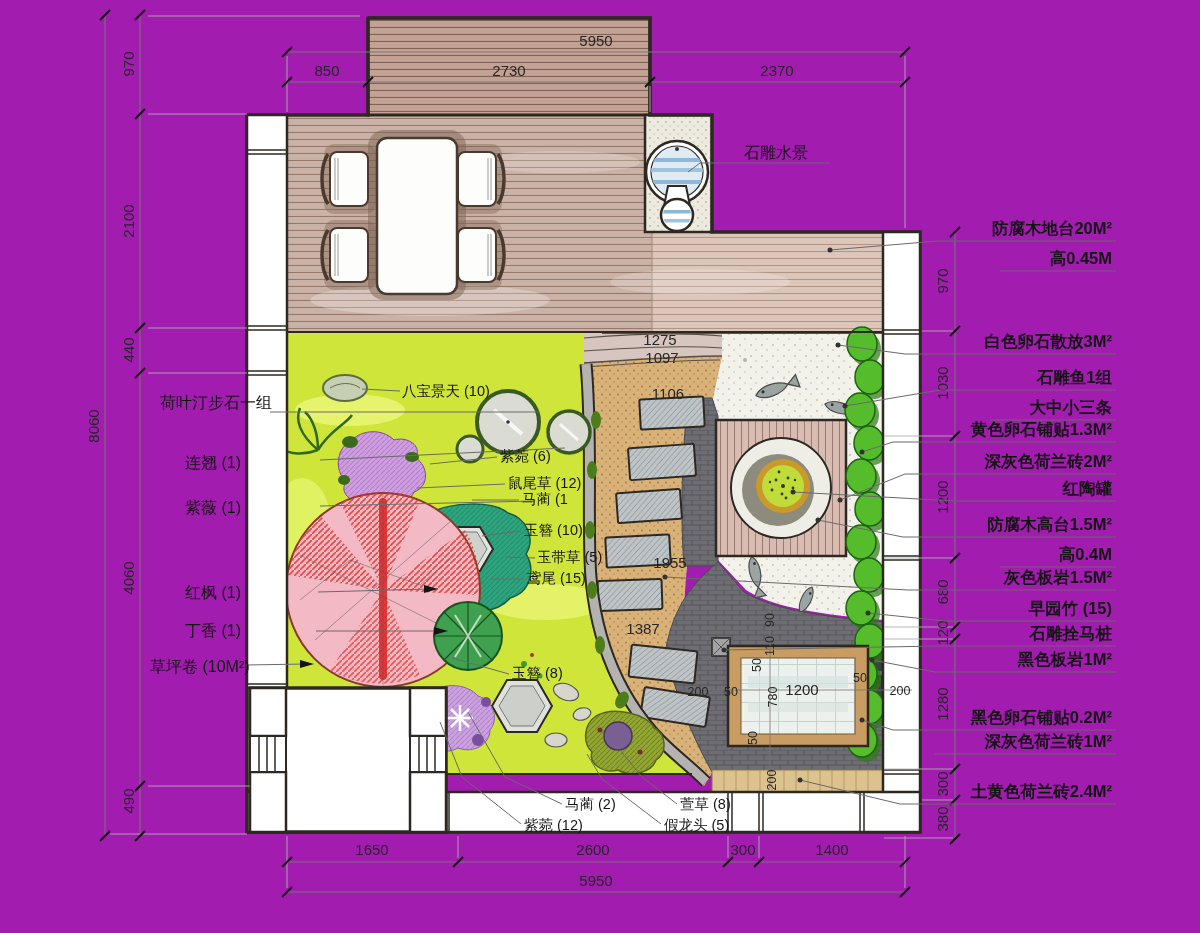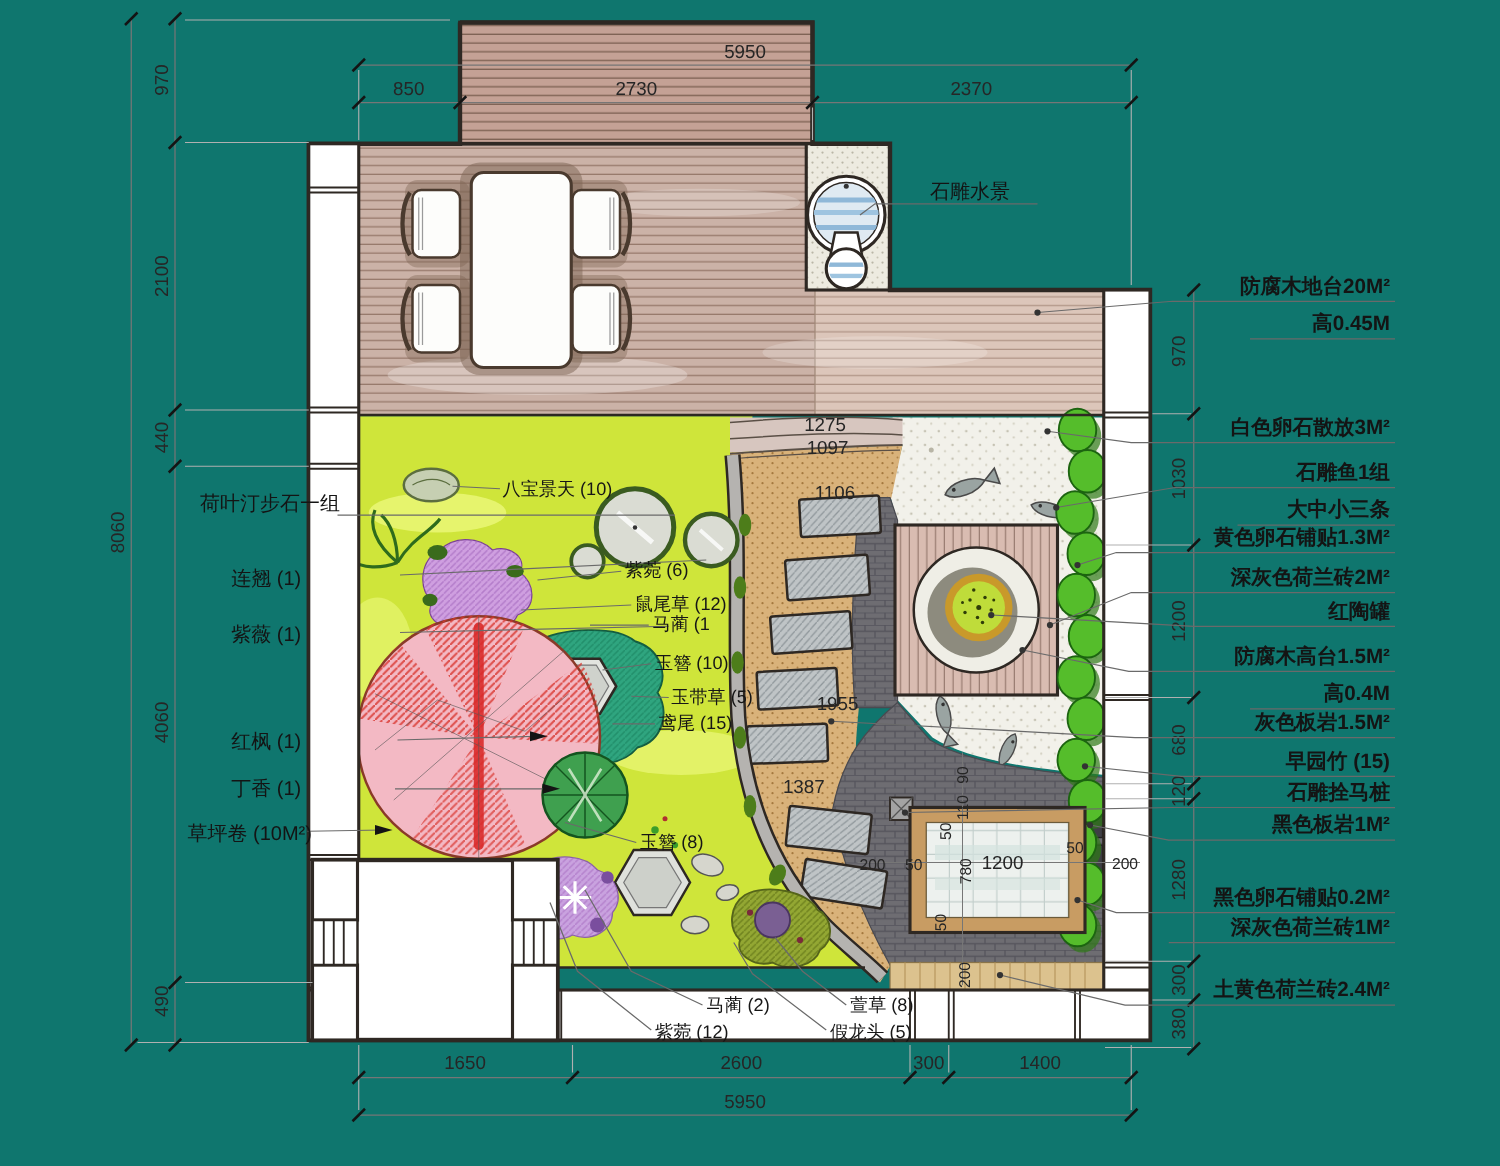--- a/index.html
+++ b/index.html
@@ -1,16 +1,16 @@
 <!DOCTYPE html>
 <html><head>
 <meta charset="utf-8">
 <style>
   html,body{margin:0;padding:0;background:#ffffff;}
-  #stage{position:relative;width:1200px;height:933px;background:#0f766e;overflow:hidden;
+  #stage{position:relative;width:1200px;height:933px;background:#a21caf;overflow:hidden;
          font-family:"Liberation Sans",sans-serif;}
   svg{position:absolute;left:0;top:0;}
   text{font-family:"Liberation Sans",sans-serif;}
   .dimtxt{font-size:15px;fill:#262626;text-anchor:middle;}
   .dimsm{font-size:12.5px;fill:#262626;text-anchor:middle;}
   .cnL{font-size:16px;fill:#141414;}
   .cnR{font-size:16.5px;font-weight:600;fill:#141414;text-anchor:end;}
   .pl{font-size:14.5px;fill:#161616;}
   .dline{stroke:#767676;stroke-width:1;}
   .eline{stroke:#b0b0b0;stroke-width:0.9;}

